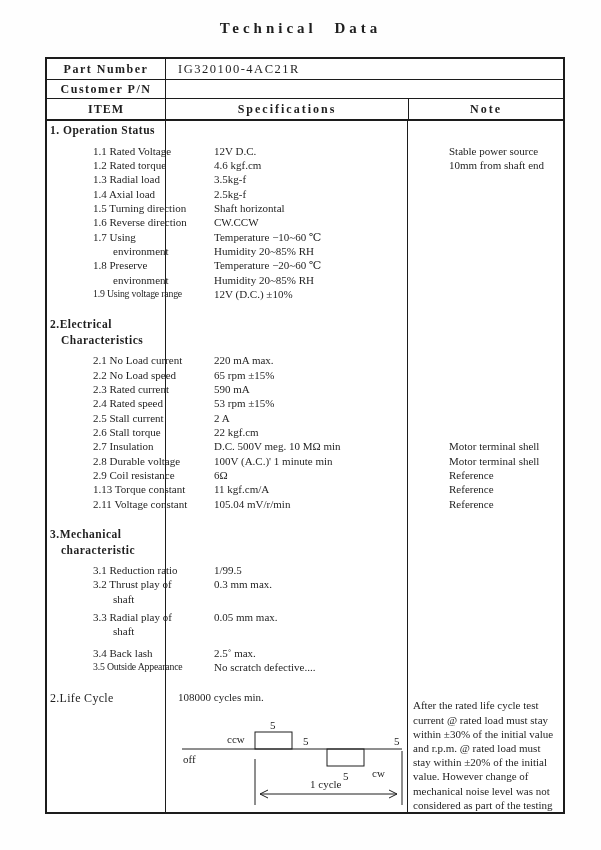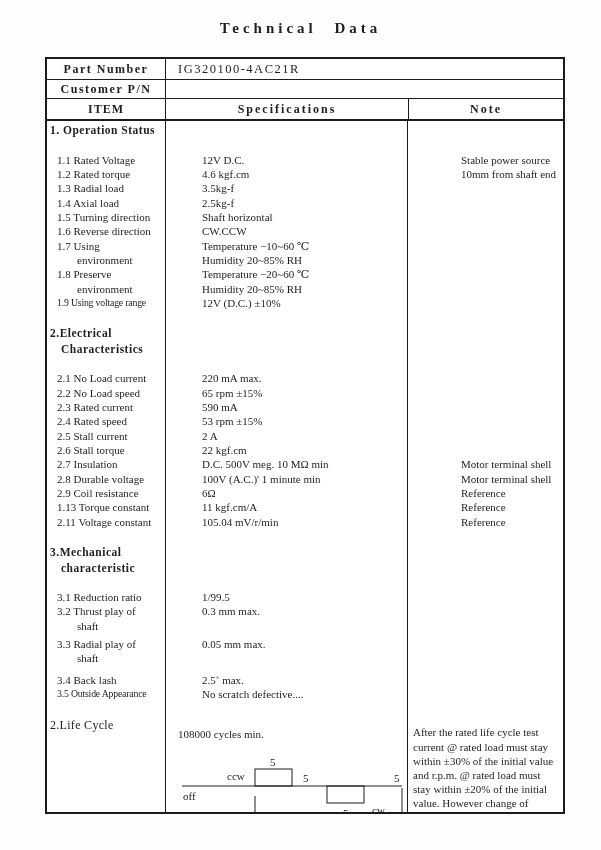--- a/index.html
+++ b/index.html
@@ -29,36 +29,36 @@
   .hc{align-self:stretch;display:flex;align-items:center;justify-content:center;font-size:12px;}
   .hc-item{width:118px;border-right:1px solid #1c1c1c;letter-spacing:1px;}
   .hc-spec{width:242px;border-right:1px solid #1c1c1c;letter-spacing:2px;}
   .hc-note{flex:1;letter-spacing:2px;}
   .tbody{position:relative;height:691px;overflow:hidden;}
   .vline{position:absolute;top:0;bottom:0;width:1px;background:#1c1c1c;}
   .vline1{left:118px;}
   .vline2{left:360px;}
   .section{margin-top:16px;}
   .section.first{margin-top:2px;}
-  .brow{display:flex;line-height:14.35px;font-size:11px;gap:24px;}
+  .brow{display:flex;line-height:14.35px;font-size:11px;}
   .c{box-sizing:border-box;white-space:nowrap;overflow:visible;}
   .ci{width:118px;padding-left:10px;}
   .cs{width:242px;padding-left:13px;}
   .cn{flex:1;padding-left:6px;}
   .heading .ci{padding-left:3px;font-weight:bold;font-size:11.5px;letter-spacing:0.5px;}
   .heading{line-height:15.5px;}
   .heading.h2 .ci{padding-left:14px;}
-  .rows{margin-top:14px;}
+  .rows{margin-top:5px;padding-left:36px;}
   .ci.indent{padding-left:30px;}
   .ci.small{font-size:9.8px;letter-spacing:-0.2px;}
   .lifecycle{display:flex;margin-top:14px;}
   .lc-item{width:118px;box-sizing:border-box;padding-left:3px;}
   .lc-head{font-weight:normal;font-size:12px;letter-spacing:0.3px;}
   .lc-spec{width:242px;box-sizing:border-box;padding-left:13px;}
-  .lc-cycles{font-size:11px;margin-top:13px;}
+  .lc-cycles{font-size:11px;margin-top:3px;}
   .lc-note{flex:1;box-sizing:border-box;padding:10px 4px 0 6px;}
   .lc-note p{margin:0;font-size:11px;line-height:14.2px;white-space:normal;}
   svg text{font-family:"Liberation Serif","DejaVu Serif",serif;font-size:11px;fill:#1f1f1f;}
   svg line, svg rect, svg path{stroke:#1f1f1f;stroke-width:1;fill:none;}
 </style>
 </head>
 <body>
 
 <div class="title">Technical Data</div>
 

